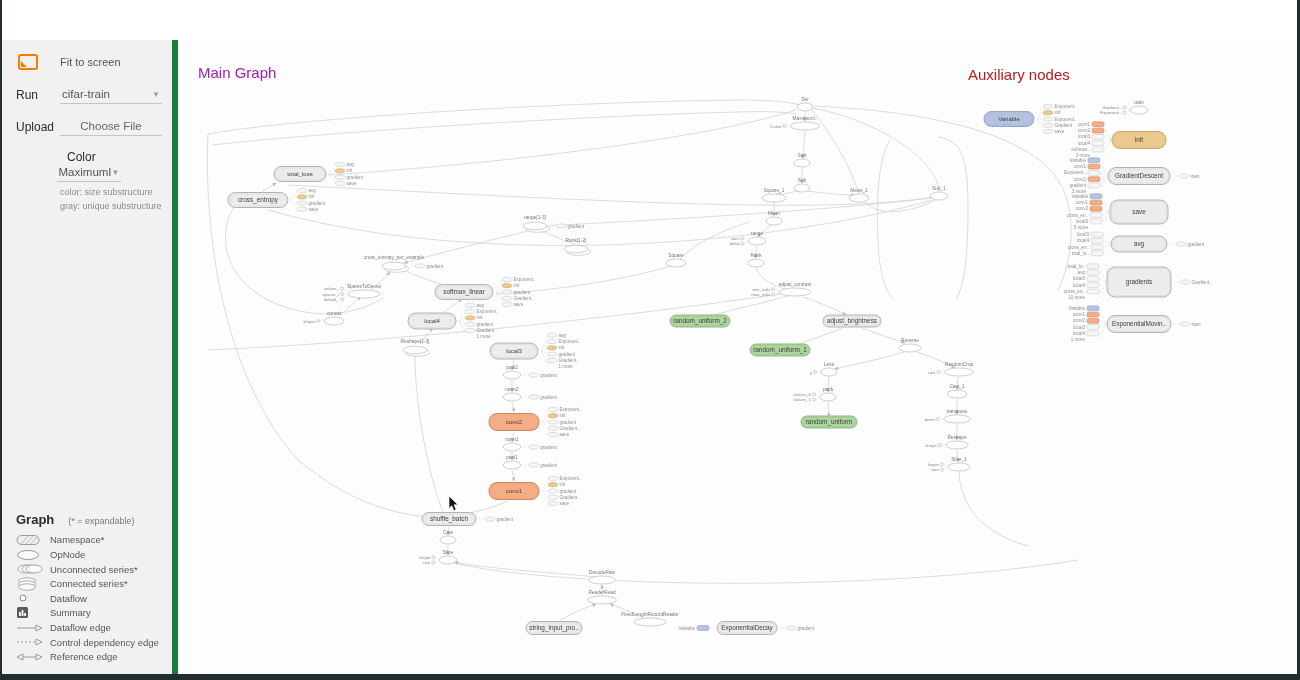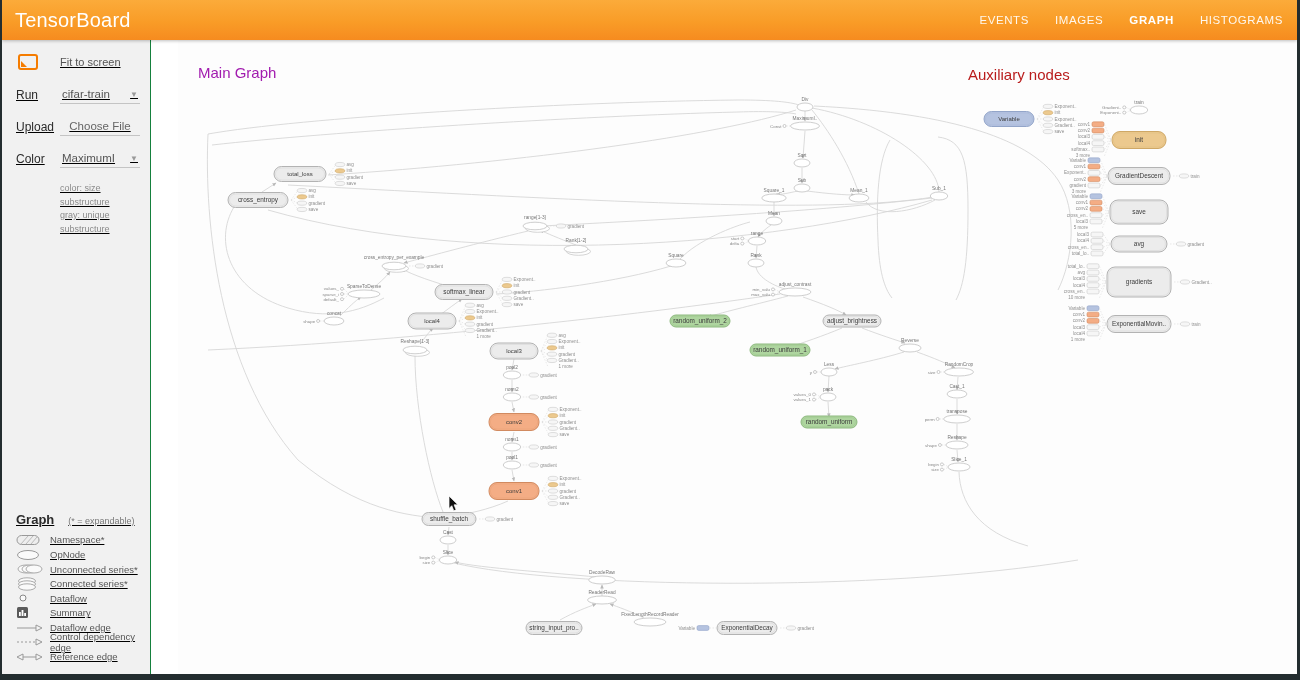--- a/index.html
+++ b/index.html
@@ -10,22 +10,22 @@
   
   .header { position:absolute; left:0; top:0; right:0; height:40px;
     background:linear-gradient(180deg,#fbab3a 0%,#f99c27 55%,#f68b1f 100%);
     display:flex; align-items:center; box-shadow:0 1px 3px rgba(0,0,0,.25); z-index:5; }
   .header .title { color:#fff; font-size:20px; font-weight:500; margin-left:13px; letter-spacing:.2px; }
   .nav { margin-left:auto; margin-right:14px; display:flex; gap:26px; }
   .nav-item { color:rgba(255,255,255,.92); font-size:11.5px; font-weight:400; letter-spacing:.6px; cursor:pointer; }
   .nav-item.active { font-weight:700; color:#fff; }
 
   
-  .sidebar { position:absolute; left:0; top:40px; bottom:0; width:149px; background:#f1f1f1;
-    border-right:1px solid #15803d; display:flex; flex-direction:column; padding:10px 0 8px 0; z-index:4;text-decoration:underline; }
+  .sidebar { position:absolute; left:0; top:40px; bottom:0; width:176px; background:#f1f1f1;
+    border-right:6px solid #15803d; display:flex; flex-direction:column; padding:10px 0 8px 0; z-index:4; }
   .ctl-row { display:flex; align-items:center; padding:4px 10px 4px 14px; margin-bottom:6px; }
   .ctl-label { font-size:12px; color:#2b2b2b; width:44px; flex:none; }
   .fit-row { margin-bottom:8px; }
   .fit-icon { width:20px; height:16px; border:2px solid #f57c00; border-radius:3px; position:relative; margin-left:2px; flex:none; }
   .fit-icon::after { content:""; position:absolute; left:1px; bottom:1px; width:0; height:0;
     border-left:6px solid #f57c00; border-top:6px solid transparent; }
   .fit-label { font-size:11px; color:#555; margin-left:22px; }
   .ctl-field { flex:1; border-bottom:1px solid #c4c4c4; font-size:11.5px; color:#555;
     padding:2px 2px 3px 2px; display:flex; align-items:center; }
   .ctl-field .caret { margin-left:auto; color:#9a9a9a; font-size:8px; }
@@ -44,47 +44,38 @@
   .main { position:absolute; left:176px; top:40px; right:0; bottom:0; background:#fdfdfd; }
   .main-title { position:absolute; left:20px; top:24px; font-size:15px; color:#a21caf; font-weight:500; }
   .aux-title  { position:absolute; left:790px; top:26px; font-size:15px; color:#b91c1c; font-weight:500; }
   svg text { font-family:"Liberation Sans", sans-serif; }
 </style>
 </head>
 <body>
 
 <div class="page">
 
-  <div class="header">
-    <div class="title">TensorBoard</div>
-    <div class="nav" id="nav">
-        <div class="nav-item">EVENTS</div>
-        <div class="nav-item">IMAGES</div>
-        <div class="nav-item active">GRAPH</div>
-        <div class="nav-item">HISTOGRAMS</div>
-      </div>
-  </div>
 
   <div class="sidebar">
     <div class="ctl-row fit-row">
       <span class="fit-icon"></span>
       <span class="fit-label">Fit to screen</span>
     </div>
     <div class="ctl-row">
       <span class="ctl-label">Run</span>
       <span class="ctl-field">
         <span>cifar-train</span>
         <span class="caret">▼</span>
       </span>
     </div>
     <div class="ctl-row">
       <span class="ctl-label">Upload</span>
       <span class="ctl-field center">Choose File</span>
     </div>
-    <div class="ctl-row" style="margin-bottom:12px;">
+    <div class="ctl-row" style="margin-bottom:2px;flex-direction:column;">
       <span class="ctl-label">Color</span>
       <span class="ctl-field">
         <span>MaximumI</span>
         <span class="caret">▼</span>
       </span>
     </div>
     <div class="ctl-note">
       <div>color: size substructure</div>
       <div>gray: unique substructure</div>
     </div>

